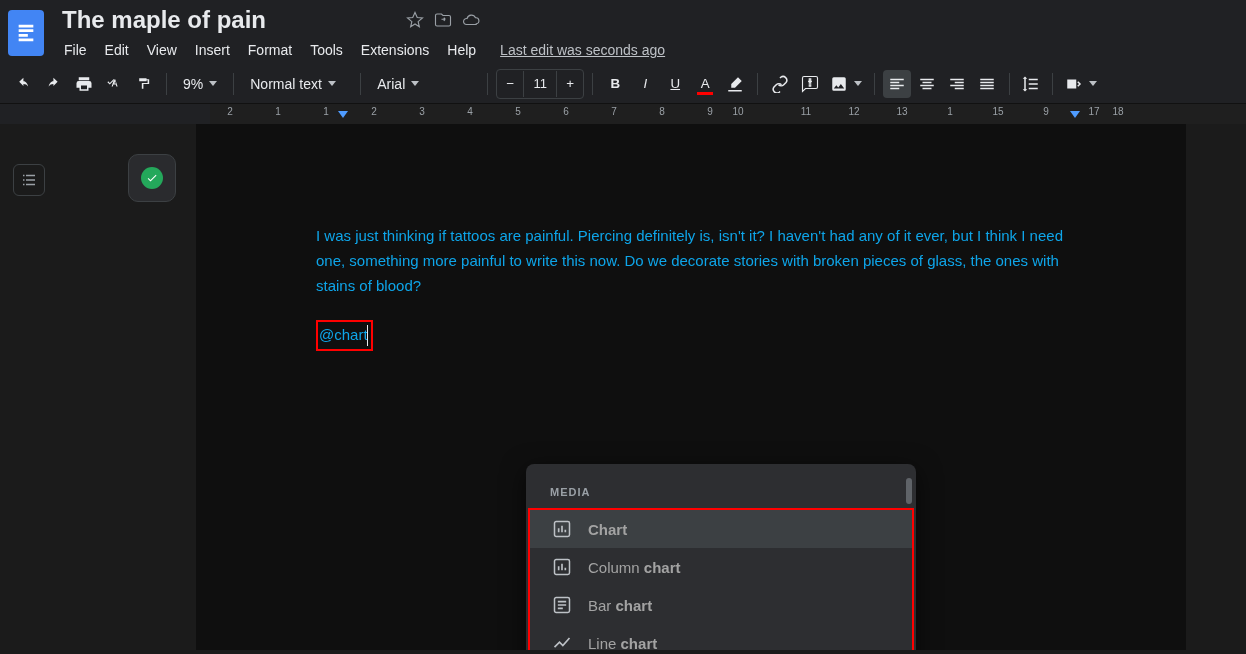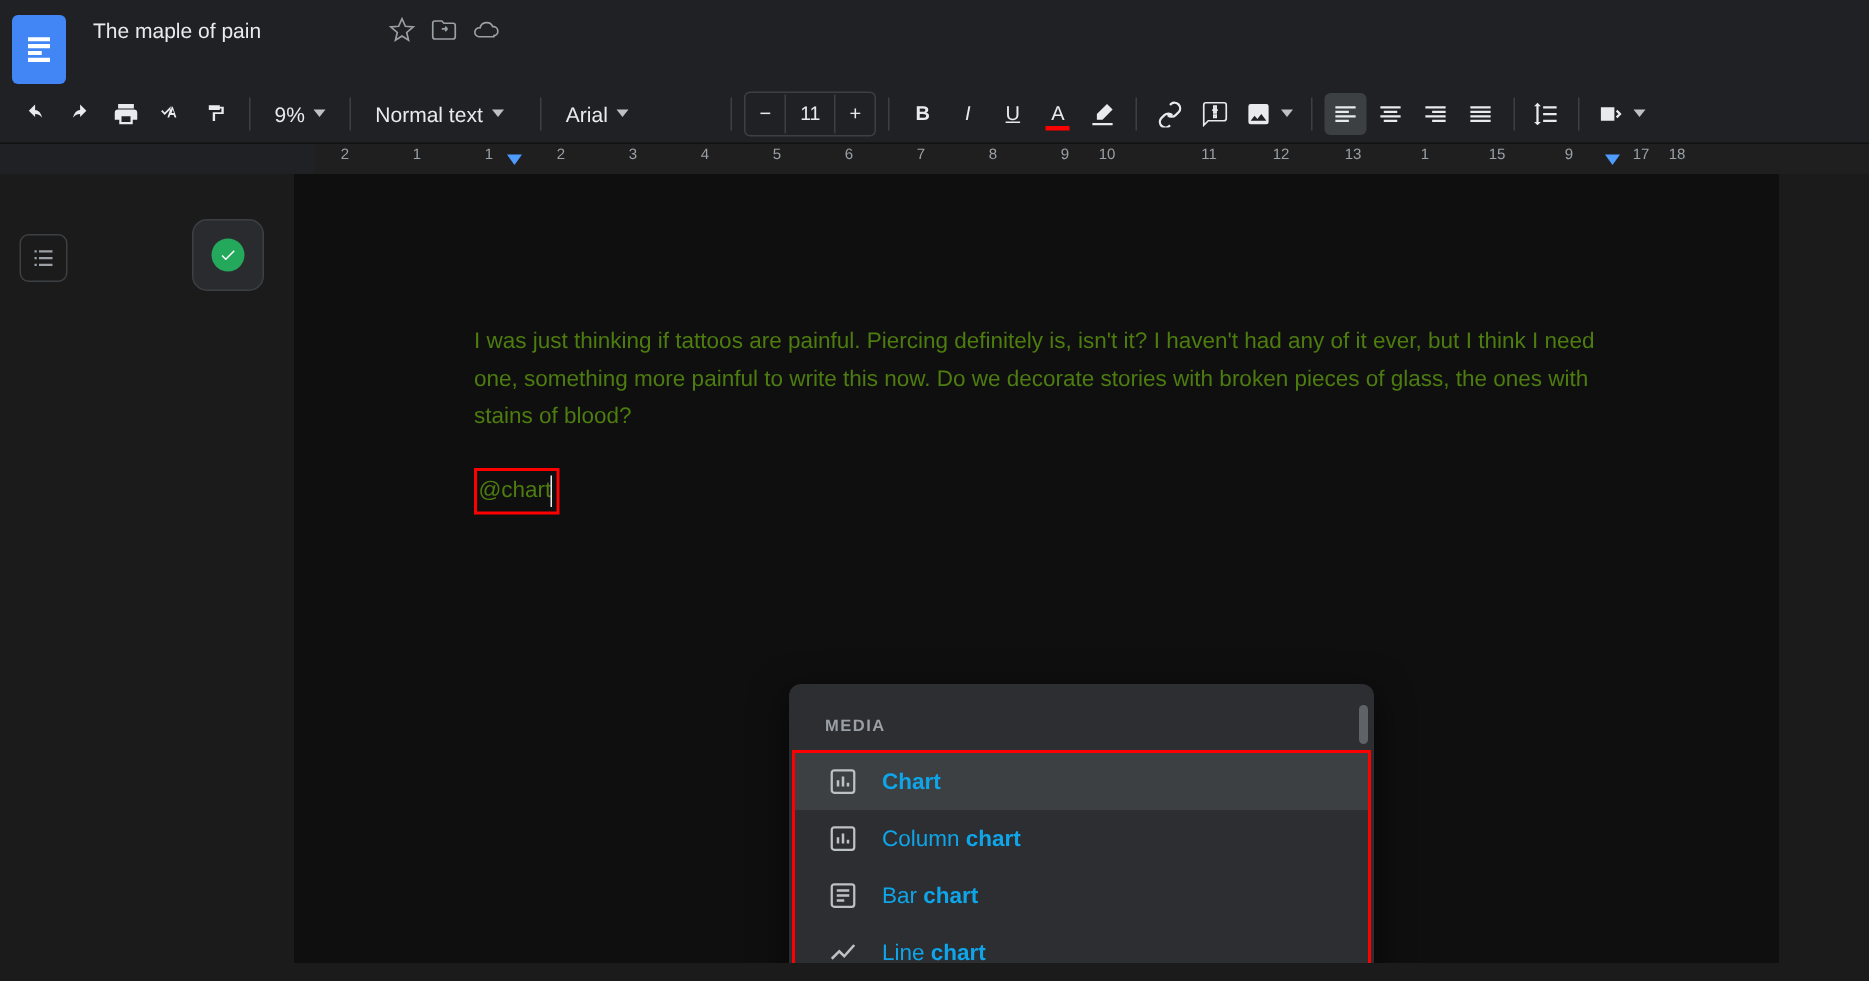--- a/index.html
+++ b/index.html
@@ -34,22 +34,22 @@
   }
   .app-icon{
     width:36px;height:46px;border-radius:4px;
     background:#4285f4;margin-top:4px;
     display:flex;align-items:center;justify-content:center;
   }
   .app-icon svg{width:22px;height:28px;fill:#fff;}
   .title-col{display:flex;flex-direction:column;gap:2px;flex:1;}
   .title-row{display:flex;align-items:center;gap:10px;height:28px;}
   .doc-title{
-    font-size:14px;color:var(--text);background:transparent;
-    border:none;outline:none;padding:2px 6px;border-radius:4px;
+    font-size:24px;color:var(--text);background:transparent;
+    border:none;outline:none;padding:2px 6px;border-radius:4px;font-weight:bold;
   }
   .title-icon{width:18px;height:18px;fill:#9aa0a6;cursor:pointer;}
   
   .menubar{display:flex;align-items:center;gap:2px;height:28px;}
   .menu-item{
     padding:4px 8px;color:var(--text);cursor:pointer;border-radius:4px;font-size:14px;
   }
   .last-edit{
     margin-left:14px;color:#bdc1c6;text-decoration:underline;cursor:pointer;
     font-size:14px;
@@ -120,39 +120,39 @@
   }
   .status-pill .check{
     width:22px;height:22px;border-radius:50%;background:#24a85b;
     display:flex;align-items:center;justify-content:center;
   }
   .status-pill .check svg{width:12px;height:12px;fill:#fff;}
   .page{
     width:990px;min-height:700px;background:#0f0f0f;margin-left:8px;
     padding:100px 120px 40px 120px;position:relative;
   }
-  .body-text{color:#4d7c0f;font-size:15px;line-height:1.65;}
+  .body-text{color:#0ea5e9;font-size:15px;line-height:1.65;}
   .mention{
     display:inline-block;border:2px solid var(--highlight);padding:1px 3px 1px 1px;
     margin-top:22px;position:relative;
   }
   .mention::after{content:'';position:absolute;right:3px;top:3px;bottom:3px;width:1px;background:#e8eaed;}
   
   .popup{
     position:absolute;top:340px;left:330px;width:390px;
     background:var(--bg-panel);border-radius:8px;
     box-shadow:0 6px 24px rgba(0,0,0,.6);
     padding:18px 0 10px 0;
   }
   .popup-scroll{position:absolute;right:4px;top:14px;width:6px;height:26px;background:#5f6368;border-radius:3px;}
   .popup .section-label{
     padding:4px 22px 10px 24px;color:#9aa0a6;font-size:11px;letter-spacing:1px;font-weight:600;
   }
   .popup .opt{
-    display:flex;align-items:center;gap:16px;padding:9px 22px;cursor:pointer;font-size:15px;color:#0ea5e9;
+    display:flex;align-items:center;gap:16px;padding:9px 22px;cursor:pointer;font-size:15px;color:#a3a3a3;
   }
   .popup .opt.active{background:#3c4043;}
   .popup .opt .ico{width:20px;height:20px;display:flex;align-items:center;justify-content:center;}
   .popup .opt .ico svg{width:20px;height:20px;fill:#bdc1c6;stroke:#bdc1c6;}
   .popup .highlight-box{border:2px solid var(--highlight);margin:0 2px 4px 2px;}
   .popup .opt strong{font-weight:700;}
 </style>
 </head>
 <body>
 
@@ -168,20 +168,31 @@
       <svg class="title-icon" viewBox="0 0 24 24">
           <path d="M12 17.3 6.2 21l1.6-6.8L2 9.3l7-.6L12 2l3 6.7 7 .6-5.8 4.9L17.8 21z" fill="none" stroke="#9aa0a6" stroke-width="1.5"></path>
         </svg>
       <svg class="title-icon" viewBox="0 0 24 24">
           <path d="M20 6h-8l-2-2H4a2 2 0 0 0-2 2v12a2 2 0 0 0 2 2h16a2 2 0 0 0 2-2V8a2 2 0 0 0-2-2z" fill="none" stroke="#9aa0a6" stroke-width="1.5"></path>
           <path d="M10 11h5m0 0-2-2m2 2-2 2" stroke="#9aa0a6" stroke-width="1.5" fill="none"></path>
         </svg>
       <svg class="title-icon" viewBox="0 0 24 24">
           <path d="M19 18H6a4 4 0 1 1 .7-7.95A6 6 0 0 1 18 9a4 4 0 0 1 1 8z" fill="none" stroke="#9aa0a6" stroke-width="1.5"></path>
         </svg>
+    </div>
+    <div class="menubar">
+      <span class="menu-item">File</span>
+      <span class="menu-item">Edit</span>
+      <span class="menu-item">View</span>
+      <span class="menu-item">Insert</span>
+      <span class="menu-item">Format</span>
+      <span class="menu-item">Tools</span>
+      <span class="menu-item">Extensions</span>
+      <span class="menu-item">Help</span>
+      <a class="last-edit">Last edit was seconds ago</a>
     </div>
   </div>
 </div>
 
 <div class="toolbar">
   <button class="tbtn">
       <svg viewBox="0 0 24 24">
         <path d="M12 5V1L4 9l8 8v-4c4 0 7 1.5 9 5-1-5-4-10-9-10z" transform="scale(.7) translate(4,4)"></path>
       </svg>
     </button>

